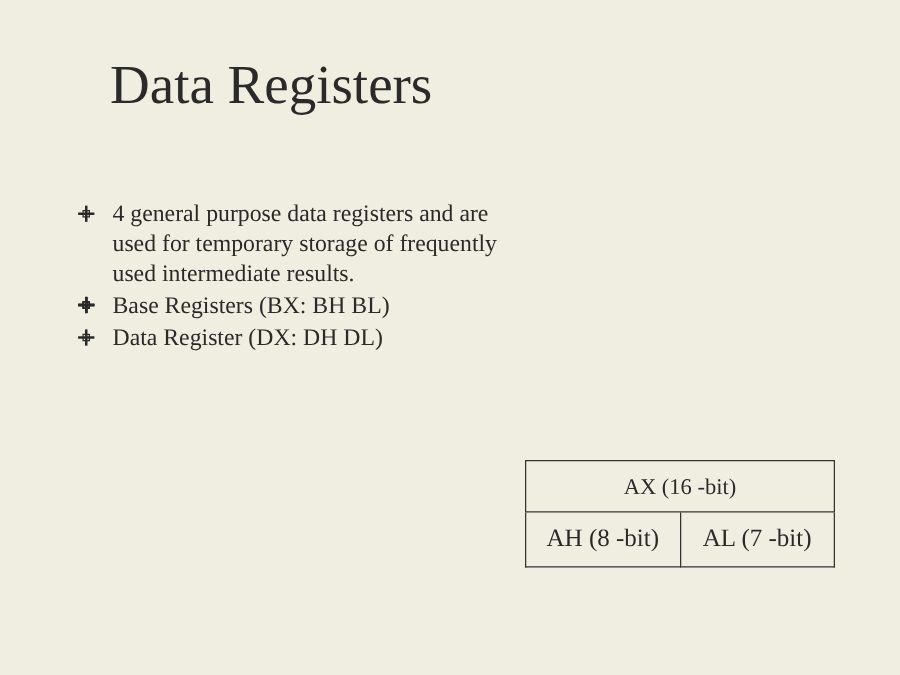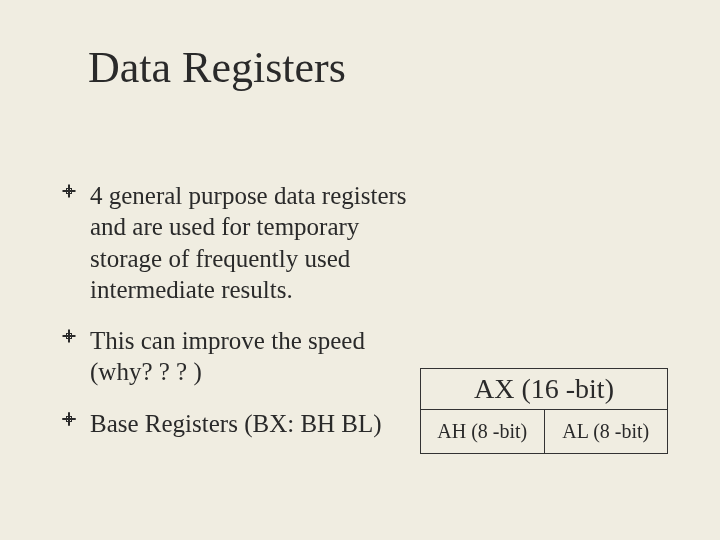--- a/index.html
+++ b/index.html
@@ -32,24 +32,23 @@
     width: 360px;
   }
   ul.bullets {
     list-style: none;
     margin: 0;
     padding: 0;
   }
   ul.bullets > li {
     position: relative;
     padding-left: 28px;
-    font-size: 25px;
+    font-size: 19px;
     line-height: 1.25;
     margin-bottom: 2px;
-    margin-top: 20px;
   }
   .bullet-icon {
     position: absolute;
     left: 0;
     top: 4px;
     width: 14px;
     height: 14px;
   }
   .bullet-icon svg { display: block; }
 
@@ -58,21 +57,21 @@
     left: 420px;
     top: 368px;
     width: 248px;
   }
   .ax-row {
     height: 40px;
     border: 1px solid #333;
     display: flex;
     align-items: center;
     justify-content: center;
-    font-size: 28px;
+    font-size: 18px;
     background: transparent;
   }
   .sub-row {
     display: flex;
     height: 44px;
   }
   .sub-cell {
     flex: 1;
     border: 1px solid #333;
     border-top: none;
@@ -103,45 +102,54 @@
         <span>4 general purpose data registers and are used for temporary storage of frequently used intermediate results.</span>
       </li>
       <li>
         <span class="bullet-icon">
           <svg width="14" height="14" viewBox="0 0 14 14">
             <rect x="0.5" y="6" width="13" height="2" fill="#2a2a2a"></rect>
             <rect x="6" y="0.5" width="2" height="13" fill="#2a2a2a"></rect>
             <rect x="4.5" y="4.5" width="5" height="5" fill="none" stroke="#2a2a2a" stroke-width="1"></rect>
           </svg>
         </span>
-        <span>This can improve the speed (why? ? ? )</span>
       </li>
       <li>
         <span class="bullet-icon">
           <svg width="14" height="14" viewBox="0 0 14 14">
             <rect x="0.5" y="6" width="13" height="2" fill="#2a2a2a"></rect>
             <rect x="6" y="0.5" width="2" height="13" fill="#2a2a2a"></rect>
             <rect x="4.5" y="4.5" width="5" height="5" fill="none" stroke="#2a2a2a" stroke-width="1"></rect>
           </svg>
         </span>
       </li>
       <li>
         <span class="bullet-icon">
           <svg width="14" height="14" viewBox="0 0 14 14">
             <rect x="0.5" y="6" width="13" height="2" fill="#2a2a2a"></rect>
             <rect x="6" y="0.5" width="2" height="13" fill="#2a2a2a"></rect>
             <rect x="4.5" y="4.5" width="5" height="5" fill="none" stroke="#2a2a2a" stroke-width="1"></rect>
           </svg>
         </span>
         <span>Base Registers (BX: BH BL)</span>
       </li>
+      <li>
+        <span class="bullet-icon">
+          <svg width="14" height="14" viewBox="0 0 14 14">
+            <rect x="0.5" y="6" width="13" height="2" fill="#2a2a2a"></rect>
+            <rect x="6" y="0.5" width="2" height="13" fill="#2a2a2a"></rect>
+            <rect x="4.5" y="4.5" width="5" height="5" fill="none" stroke="#2a2a2a" stroke-width="1"></rect>
+          </svg>
+        </span>
+        <span>Data Register (DX: DH DL)</span>
+      </li>
     </ul>
   </div>
 
   <div class="diagram">
     <div class="ax-row">AX (16 -bit)</div>
     <div class="sub-row">
       <div class="sub-cell">AH (8 -bit)</div>
-      <div class="sub-cell">AL (8 -bit)</div>
+      <div class="sub-cell">AL (7 -bit)</div>
     </div>
   </div>
 
 </div>
 
 </body></html>

